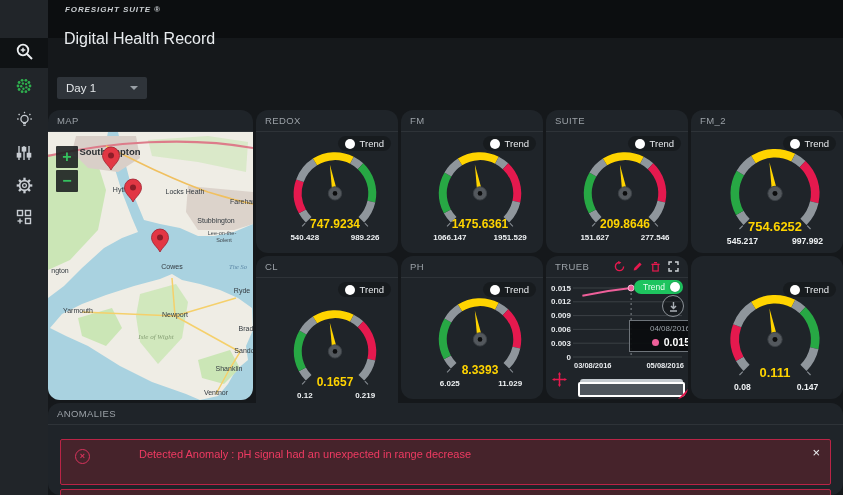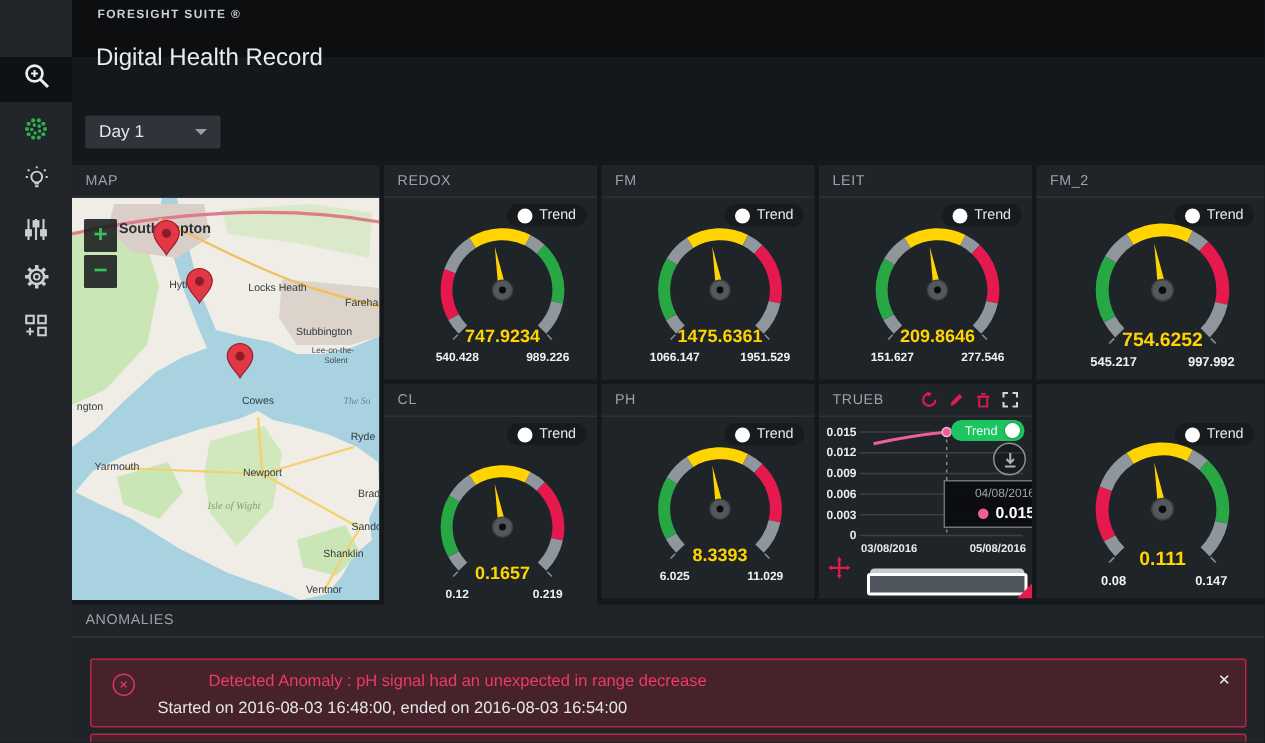--- a/index.html
+++ b/index.html
@@ -1,32 +1,32 @@
 <!DOCTYPE html>
 <html><head>
 <meta charset="utf-8">
 <style>
   html,body{margin:0;padding:0;}
   body{width:843px;height:495px;position:relative;overflow:hidden;background:#15181b;
        font-family:"Liberation Sans","DejaVu Sans",sans-serif;-webkit-font-smoothing:antialiased;}
   
   .topbar{position:absolute;left:48px;top:0;right:0;height:38px;background:#0c0e10;z-index:3;}
-  .suite{position:absolute;left:17px;top:5px;font-size:8px;font-weight:bold;letter-spacing:.9px;color:#ccd0d4;}
+  .suite{position:absolute;left:17px;top:5px;font-size:8px;font-weight:bold;letter-spacing:.9px;color:#ccd0d4;font-style:italic;}
   .apptitle{position:absolute;left:16px;top:13px;font-size:16px;color:#e9ecef;margin-top:17px;}
   
   .sidebar{position:absolute;left:0;top:0;width:48px;height:495px;background:#212529;z-index:4;}
   .sb-item{position:absolute;left:0;width:48px;height:32px;display:flex;align-items:center;justify-content:center;cursor:pointer;}
   .sb-item.active{background:#0f1214;height:30px;}
   
   .day-select{position:absolute;left:57px;top:77px;width:90px;height:22px;background:#2f343a;border-radius:2px;
       display:flex;align-items:center;padding:0 9px;box-sizing:border-box;cursor:pointer;z-index:2;}
   .day-select .lbl{font-size:11.5px;color:#e4e7ea;flex:1;}
   .chev{width:0;height:0;border-left:4px solid transparent;border-right:4px solid transparent;border-top:4px solid #9aa0a6;}
   
-  .panel{position:absolute;background:#1f2429;border-radius:0;overflow:hidden;}
+  .panel{position:absolute;background:#1f2429;border-radius:12px;overflow:hidden;}
   .panel-header{height:21px;line-height:21px;padding:0 9px;font-size:9.5px;letter-spacing:.4px;color:#9ba1a7;
       border-bottom:1px solid #2e3338;display:flex;align-items:center;}
   .panel-body{position:absolute;left:0;right:0;top:22px;bottom:0;}
   
   .trend-toggle{position:absolute;top:4px;right:7px;display:flex;align-items:center;gap:5px;z-index:2;
       background:rgba(0,0,0,.25);border-radius:10px;padding:2px 7px;cursor:pointer;}
   .trend-toggle .knob{width:10px;height:10px;border-radius:50%;background:#fff;}
   .trend-toggle .tlabel{font-size:9.5px;color:#e8ebee;}
   
   .trend-pill{position:absolute;top:2px;right:5px;display:flex;align-items:center;gap:5px;z-index:3;
@@ -289,21 +289,21 @@
           <circle cx="71" cy="60" r="7.5" fill="#53585d" stroke="#3c4146"></circle>
           <circle cx="71" cy="60" r="2.6" fill="#0c0d0e"></circle>
           <text x="71" y="99" class="gval">1475.6361</text>
           <text x="37" y="113" class="gmin">1066.147</text>
           <text x="105" y="113" class="gmin">1951.529</text>
         </svg></div>
   </div>
 </div>
 <div class="panel" style="left:546px;top:110px;width:142px;height:143px">
   <div class="panel-header">
-      <span>LEIT</span>
+      <span>SUITE</span>
     </div>
   <div class="panel-body">
     <div class="trend-toggle">
         <span class="knob"></span>
         <span class="tlabel">Trend</span>
       </div>
     <div class="gauge"><svg viewBox="0 0 142 118" width="100%" height="100%">
           <path d="M41.30 89.70 A42 42 0 0 1 34.20 80.23" stroke="#8f969c" stroke-width="9" fill="none"></path>
           <path d="M34.20 80.23 A42 42 0 0 1 34.85 38.62" stroke="#27a844" stroke-width="9" fill="none"></path>
           <path d="M34.85 38.62 A42 42 0 0 1 48.50 24.54" stroke="#8f969c" stroke-width="9" fill="none"></path>
@@ -522,18 +522,17 @@
 </div>
 
 <div class="panel" style="left:48px;top:403px;width:795px;height:92px">
   <div class="panel-header">
       <span>ANOMALIES</span>
     </div>
   <div class="panel-body" style="overflow:hidden;">
     <div class="alert">
       <div class="aicon">×</div>
       <div class="amsg">Detected Anomaly : pH signal had an unexpected in range decrease</div>
-      <div class="adet">Started on 2016-08-03 16:48:00, ended on 2016-08-03 16:54:00</div>
       <div class="aclose">×</div>
     </div>
     <div class="alert2"></div>
   </div>
 </div>
 
 </body></html>

